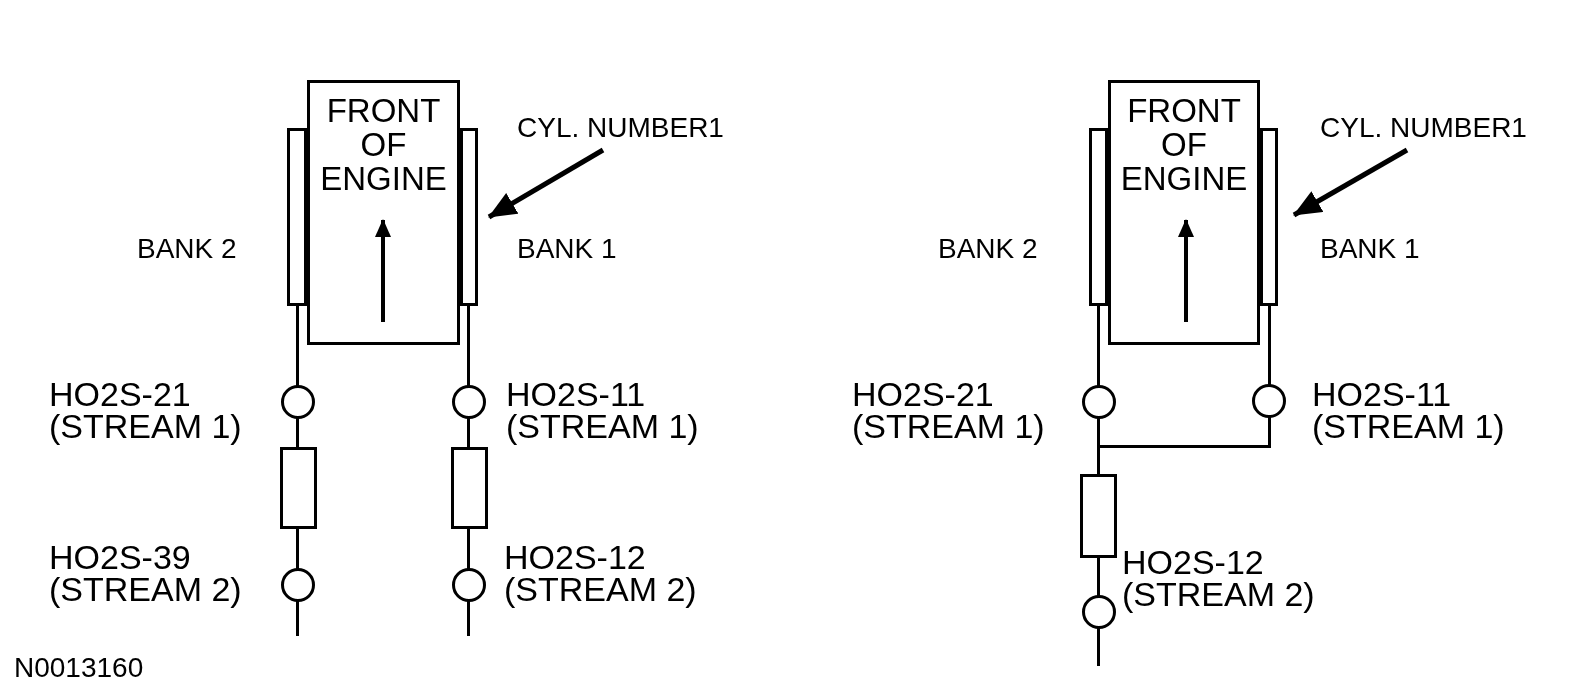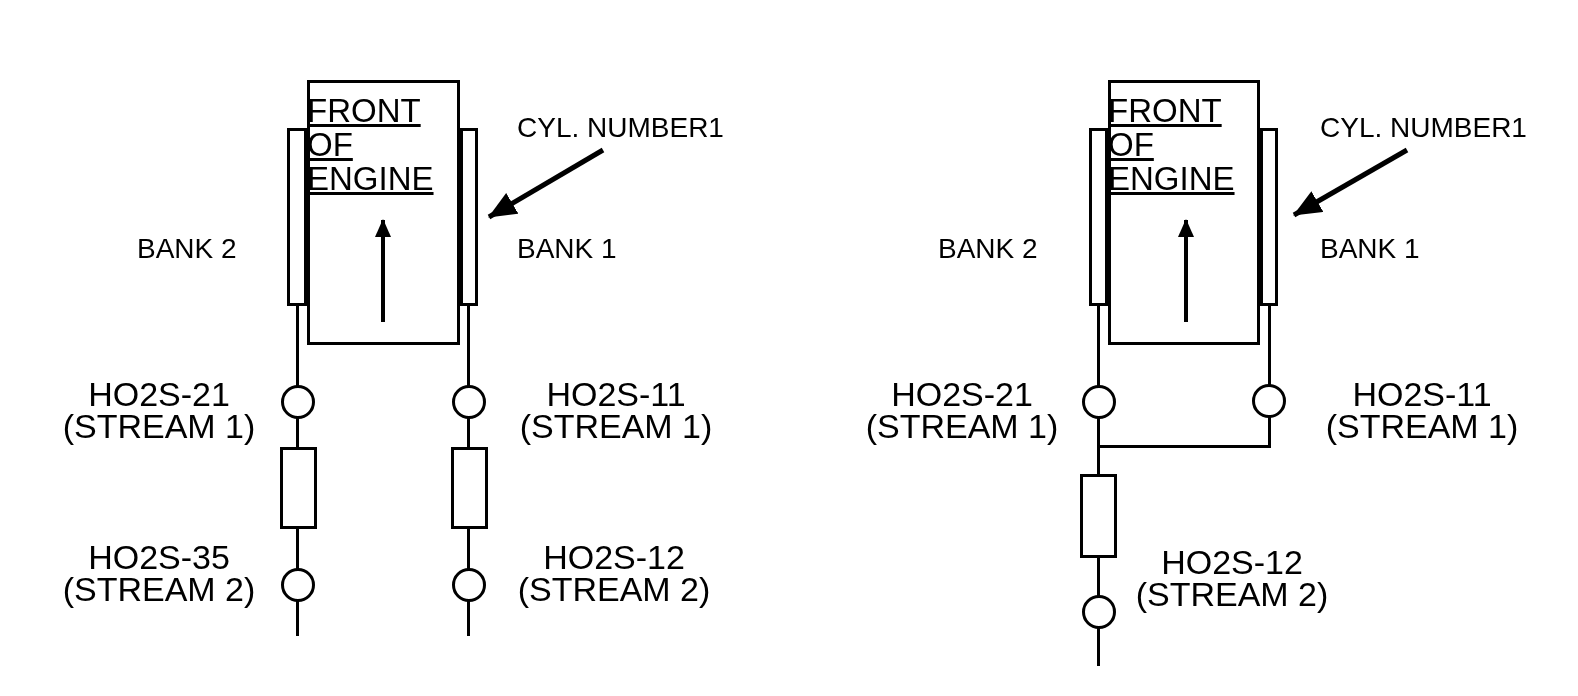--- a/index.html
+++ b/index.html
@@ -9,23 +9,23 @@
     font-family:"Liberation Sans","DejaVu Sans",sans-serif;color:#000;
   }
   .abs{position:absolute;}
   .txt{font-size:28px;line-height:34px;white-space:nowrap;color:#000;}
   .title{font-size:34px;}
   .rect{border:3px solid #000;background:#ffffff;}
   .vline{width:3px;background:#000;}
   .hline{height:3px;background:#000;}
   .circle{border:3px solid #000;border-radius:50%;background:#ffffff;width:34px;height:34px;}
   .converter{border:3px solid #000;background:#ffffff;width:37px;}
-  .engine-text{text-align:left;font-size:33px;line-height:34px;text-decoration:underline;}
+  .engine-text{text-align:center;font-size:33px;line-height:34px;}
   .engine-text span{display:block;}
-  .sensor-label{width:220px;text-align:center;font-size:34px;line-height:32px;}
+  .sensor-label{width:220px;font-size:34px;line-height:32px;}
   .sensor-label span{display:block;}
   svg.overlay{position:absolute;left:0;top:0;pointer-events:none;}
   svg .arrow{stroke:#000;fill:none;}
 </style>
 </head>
 <body>
 
 <div id="stage">
 
 
@@ -55,21 +55,21 @@
 
   <div class="abs sensor-label" style="left:49px;top:378px;">
     <span>HO2S-21</span>
     <span>(STREAM 1)</span>
   </div>
   <div class="abs sensor-label" style="left:506px;top:378px;">
     <span>HO2S-11</span>
     <span>(STREAM 1)</span>
   </div>
   <div class="abs sensor-label" style="left:49px;top:541px;">
-    <span>HO2S-35</span>
+    <span>HO2S-39</span>
     <span>(STREAM 2)</span>
   </div>
   <div class="abs sensor-label" style="left:504px;top:541px;">
     <span>HO2S-12</span>
     <span>(STREAM 2)</span>
   </div>
 
   <div class="abs rect" style="left:1089px;top:128px;width:19px;height:178px;"></div>
   <div class="abs rect" style="left:1260px;top:128px;width:18px;height:178px;"></div>
   <div class="abs rect" style="left:1108px;top:80px;width:152px;height:265px;"></div>
@@ -99,20 +99,21 @@
   </div>
   <div class="abs sensor-label" style="left:1312px;top:378px;">
     <span>HO2S-11</span>
     <span>(STREAM 1)</span>
   </div>
   <div class="abs sensor-label" style="left:1122px;top:546px;">
     <span>HO2S-12</span>
     <span>(STREAM 2)</span>
   </div>
 
+  <div class="abs txt" style="left:14px;top:651px;">N0013160</div>
 
   <svg class="overlay" width="1578" height="696" viewBox="0 0 1578 696">
     <defs>
       <marker id="ah-big" markerUnits="userSpaceOnUse" markerWidth="30" markerHeight="24" refX="27" refY="12" orient="auto">
         <path d="M0,0 L28,12 L0,24 Z" fill="#000"></path>
       </marker>
       <marker id="ah-small" markerUnits="userSpaceOnUse" markerWidth="20" markerHeight="16" refX="17" refY="8" orient="auto">
         <path d="M0,0 L18,8 L0,16 Z" fill="#000"></path>
       </marker>
     </defs>

